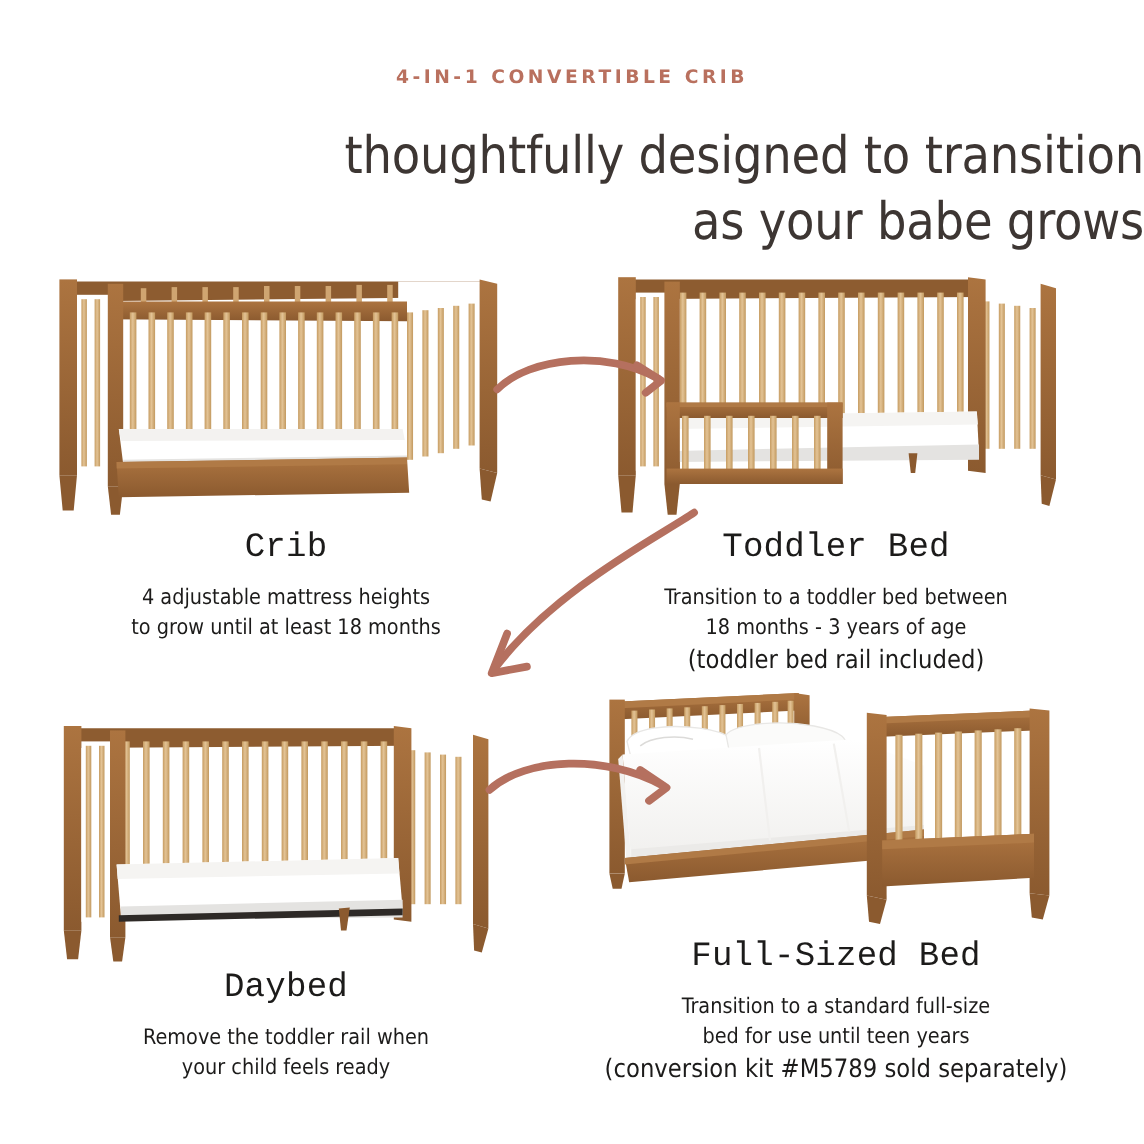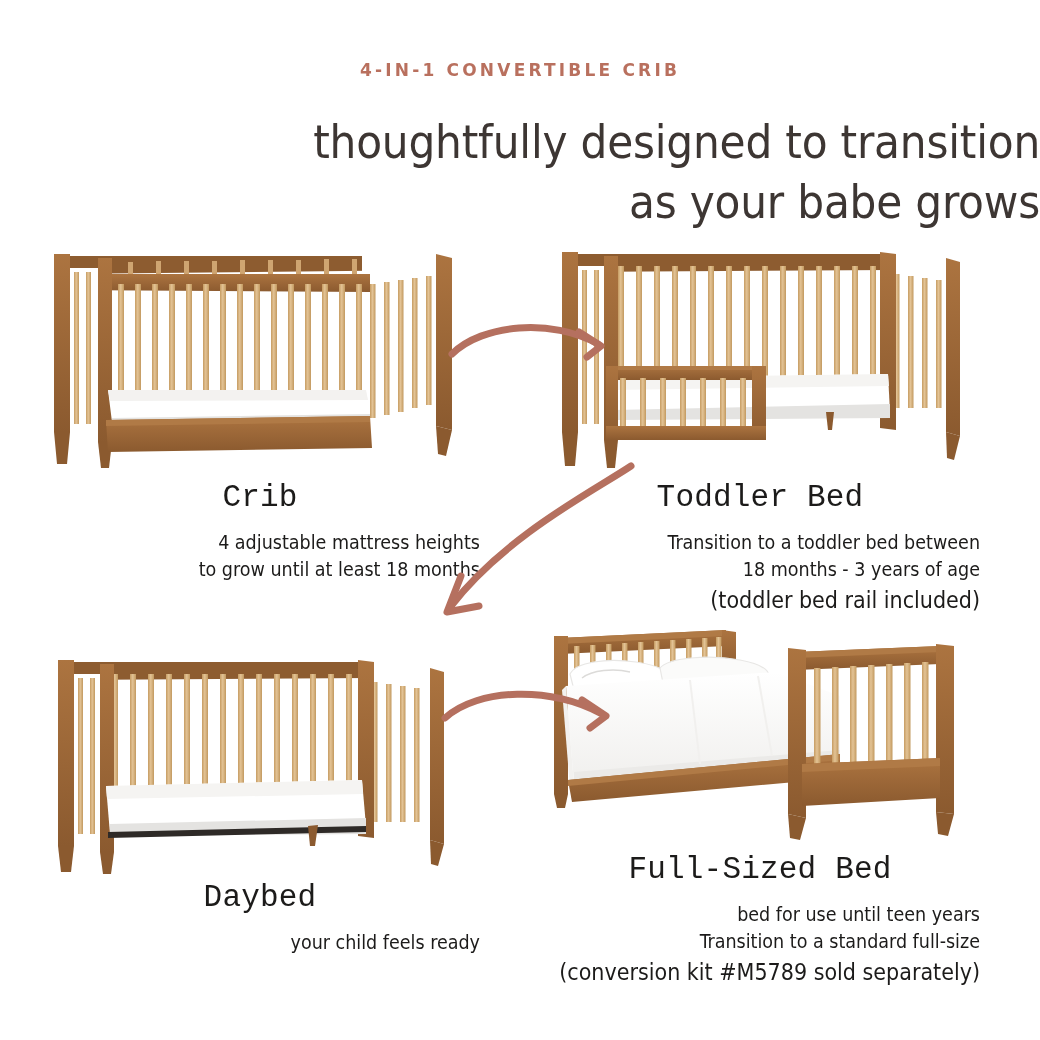--- a/index.html
+++ b/index.html
@@ -78,21 +78,20 @@
     line-height: 1.15;
     margin-bottom: 13px;
   }
 
   .cap-line {
     font-family: "DejaVu Sans Condensed", "Liberation Sans Narrow", "Liberation Sans", sans-serif;
     font-size: 19.5px;
     font-weight: 400;
     color: #1c1b1a;
     line-height: 1.42;
-    text-align: right;
   }
   .cap-line.small { font-size: 23px; }
 
   
   .arrow {
     position: absolute;
     pointer-events: none;
   }
   .arrow-top    { left: 448px; top: 310px;  width: 170px; height: 70px; }
   .arrow-mid    { left: 415px; top: 450px;  width: 245px; height: 180px; }
@@ -346,20 +345,21 @@
         <polygon points="66,146 322,140 323,154 67,159" fill="#f5f4f2"></polygon>
         <polygon points="70,184 326,178 326,194 70,196" fill="#e4e3e1"></polygon>
 
         <polygon points="68,192 326,186 326,192 68,198" fill="#2e2a27"></polygon>
 
         <polygon points="268,186 278,185 275,206 270,206" fill="#8b5a2f"></polygon>
       </svg>
     </div>
     <div class="caption">
       <div class="cap-title">Daybed</div>
+      <div class="cap-line">Remove the toddler rail when</div>
       <div class="cap-line">your child feels ready</div>
     </div>
   </div>
 
   <div class="cell cell-full">
     <div class="product-art">
       <svg viewBox="0 0 440 240" xmlns="http://www.w3.org/2000/svg">
         <defs>
           <linearGradient id="frmD" x1="0" y1="0" x2="0" y2="1">
             <stop offset="0" stop-color="#ac7440"></stop>
@@ -425,22 +425,22 @@
             <rect x="364" y="51" width="6.5" height="103"></rect>
           <rect x="382" y="50" width="6.5" height="104"></rect>
         </g>
 
         <polygon points="262,152 400,146 400,186 262,194" fill="url(#frmD)"></polygon>
         <polygon points="262,152 400,146 400,154 262,160" fill="#b07a46"></polygon>
       </svg>
     </div>
     <div class="caption">
       <div class="cap-title">Full-Sized Bed</div>
+      <div class="cap-line">Transition to a standard full-size</div>
       <div class="cap-line">bed for use until teen years</div>
-      <div class="cap-line">Transition to a standard full-size</div>
       <div class="cap-line small">(conversion kit #M5789 sold separately)</div>
     </div>
   </div>
 
   <div class="arrow arrow-top">
     <svg viewBox="0 0 170 70" xmlns="http://www.w3.org/2000/svg">
       <path d="M4,44 C34,14 104,8 150,34" fill="none" stroke="#b5705f" stroke-width="7" stroke-linecap="round"></path>
       <path d="M131,22 L153,36 L139,47" fill="none" stroke="#b5705f" stroke-width="7" stroke-linecap="round" stroke-linejoin="round"></path>
     </svg>
   </div>

